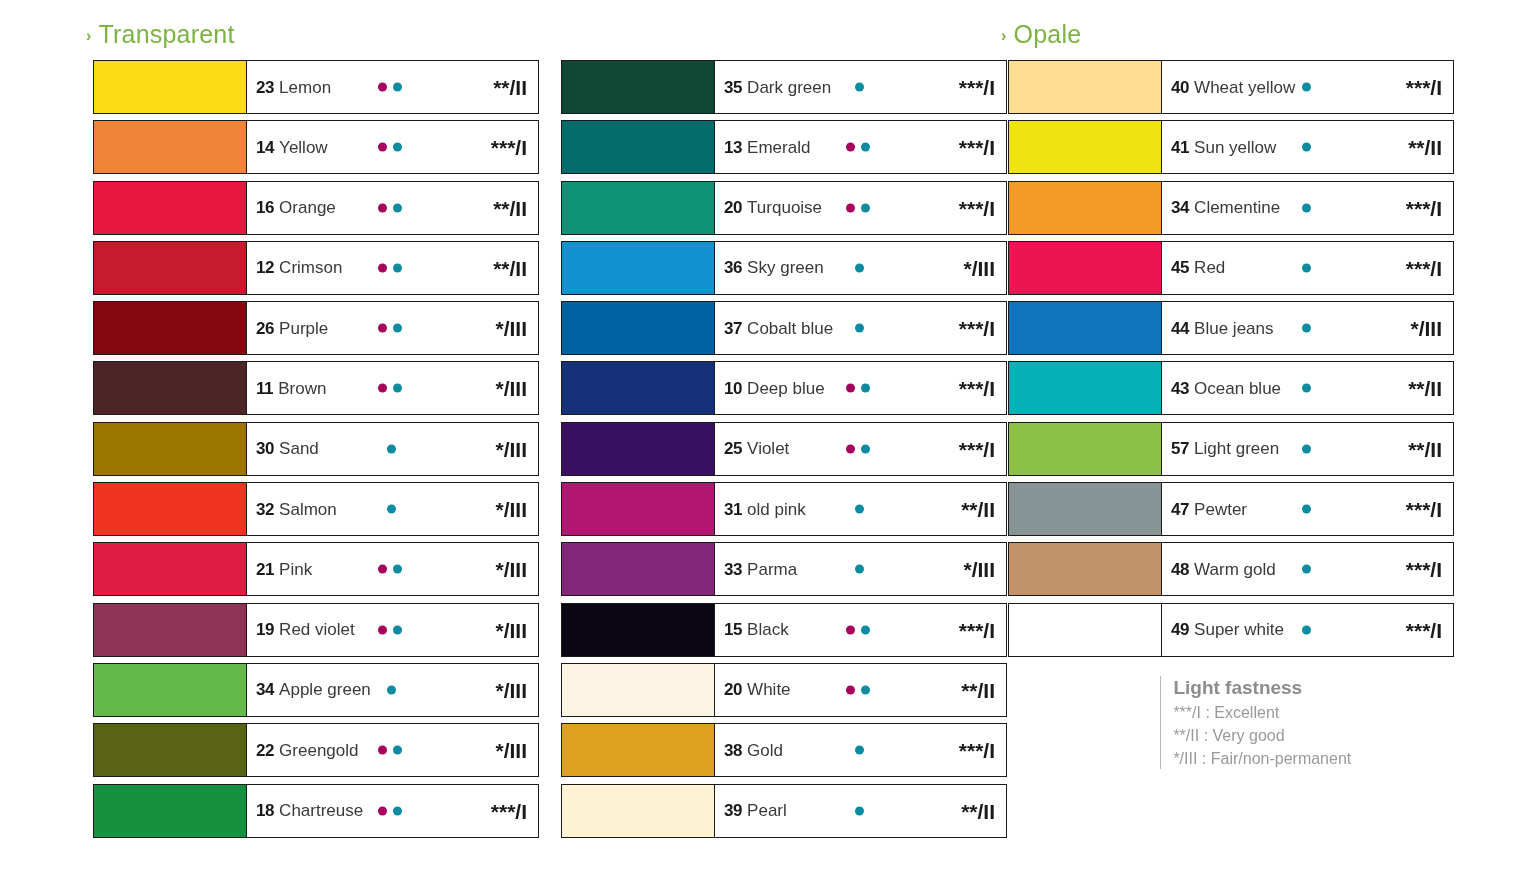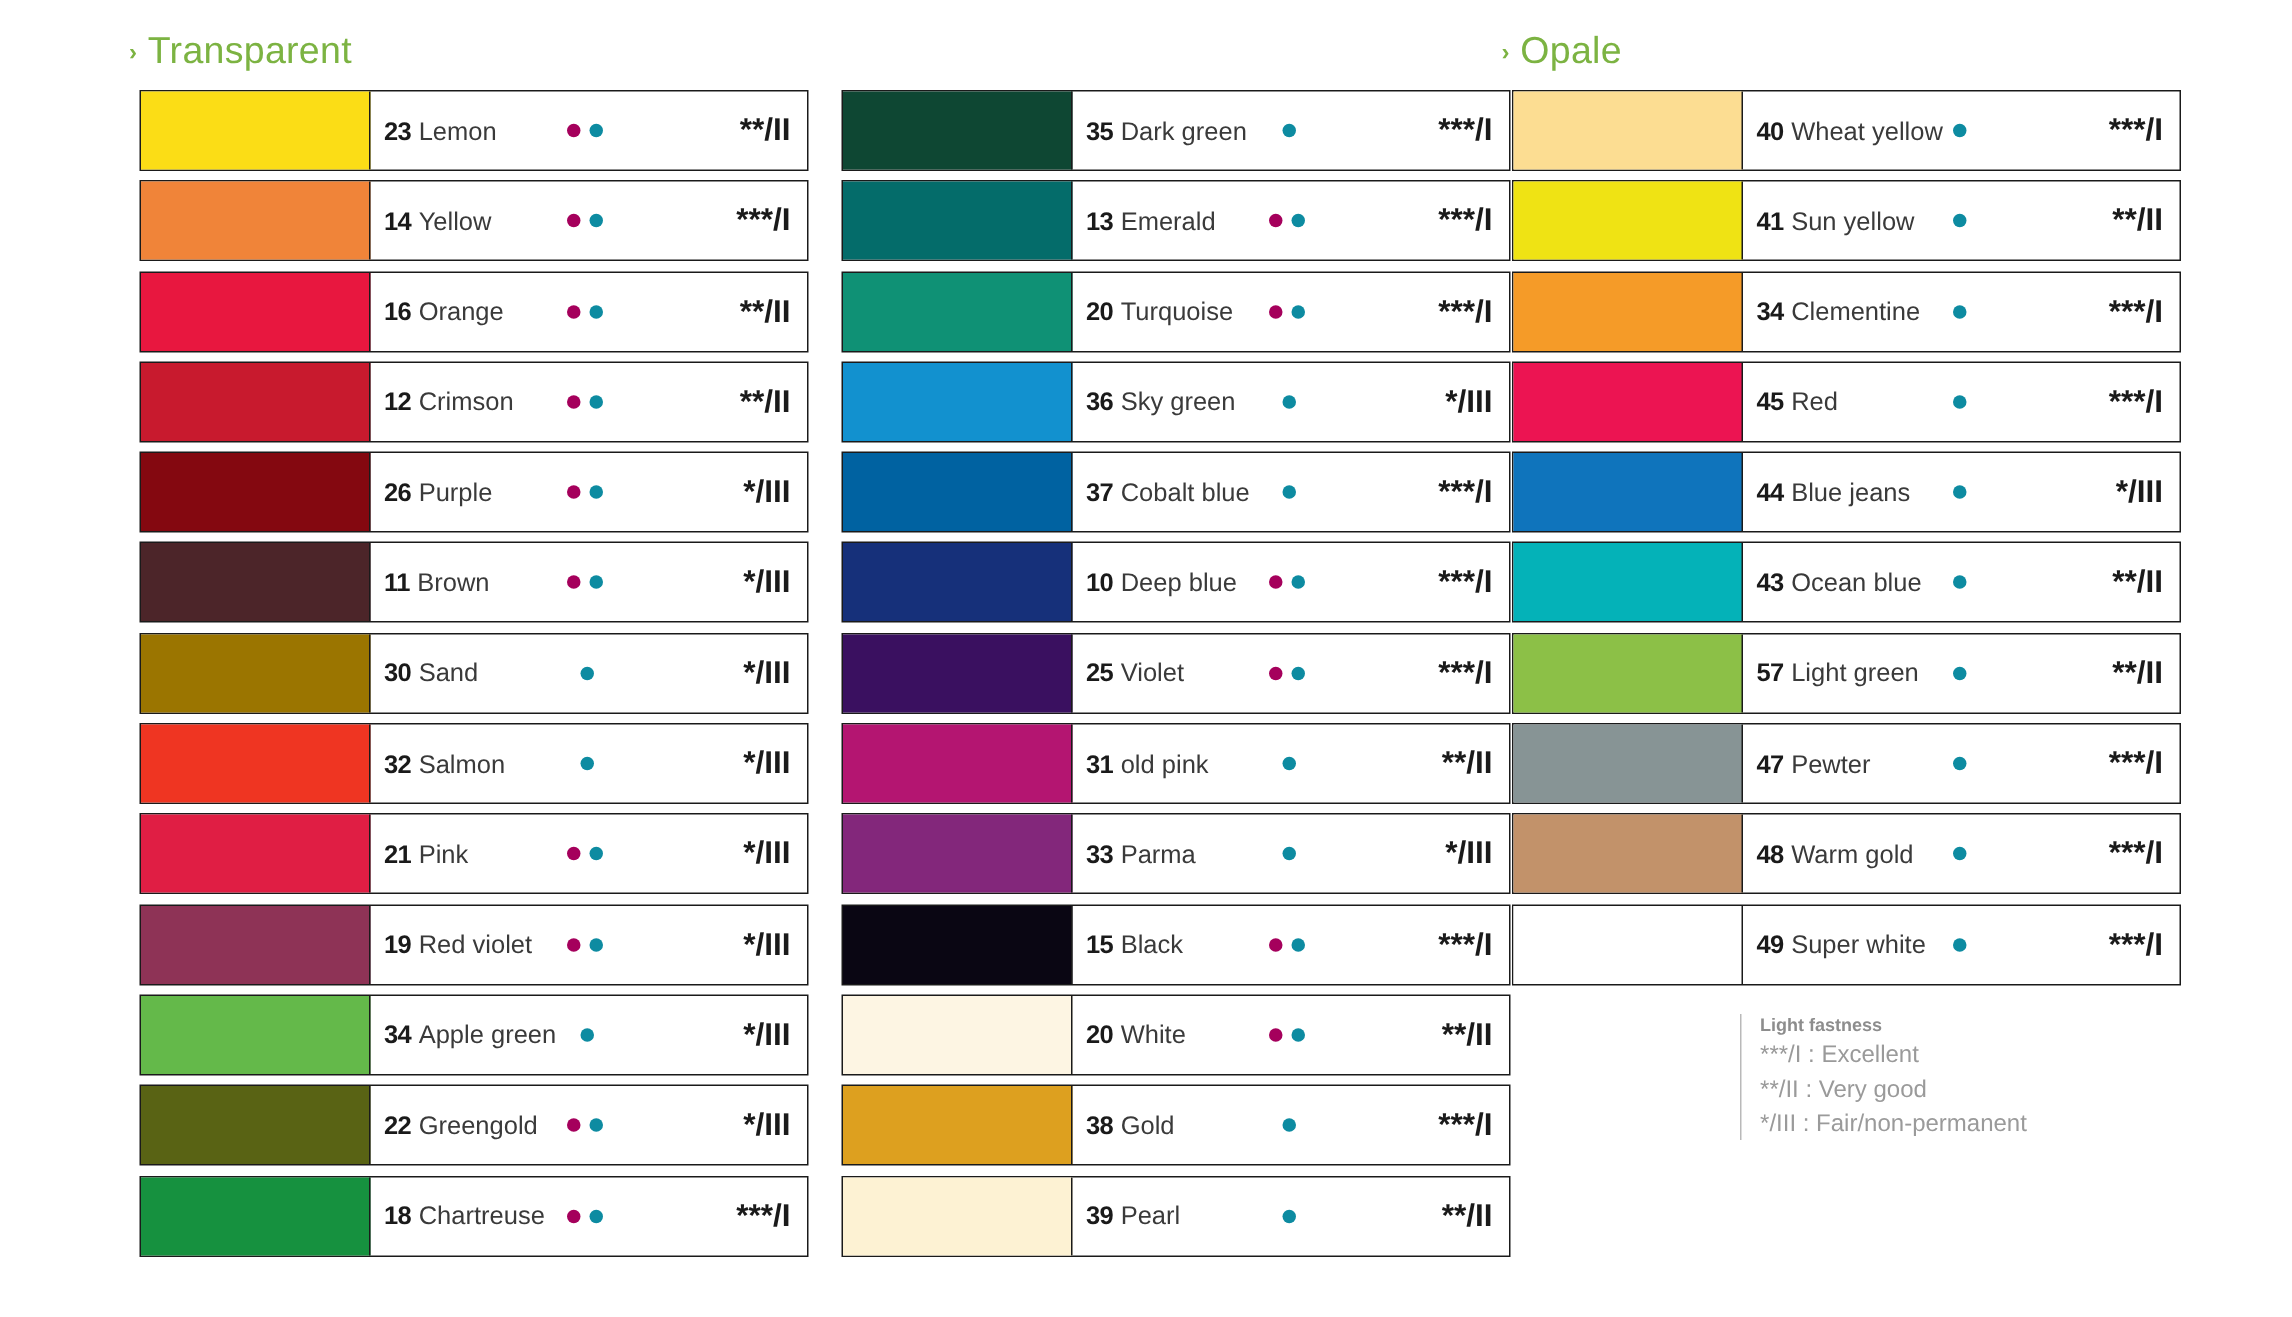--- a/index.html
+++ b/index.html
@@ -152,21 +152,21 @@
     background: #b9b9b9;
     align-self: stretch;
     margin-right: 12px;
   }
   .legend-text {
     display: flex;
     flex-direction: column;
     gap: 3px;
   }
   .legend-title {
-    font-size: 12px;
+    font-size: 19px;
     font-weight: 700;
     color: #8d8d8d;
     line-height: 1.25;
     white-space: nowrap;
   }
   .legend-line {
     font-size: 16px;
     font-weight: 400;
     color: #9a9a9a;
     line-height: 1.25;

